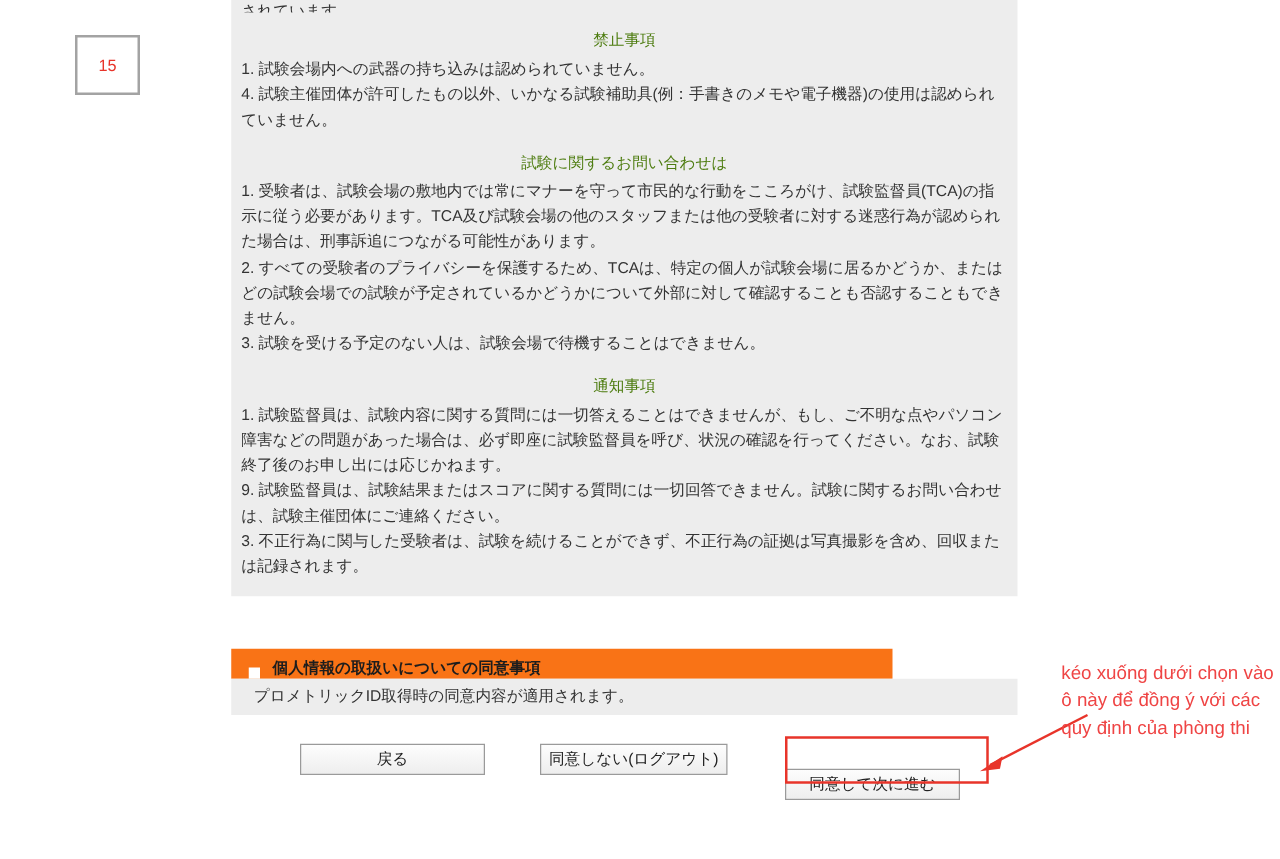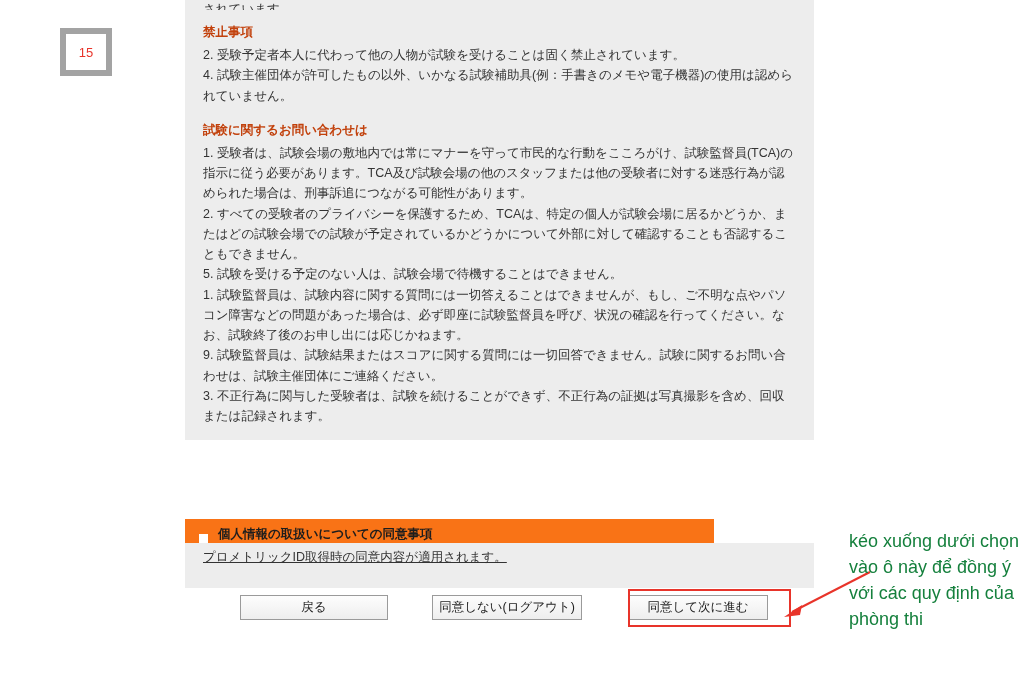--- a/index.html
+++ b/index.html
@@ -17,56 +17,57 @@
     overflow: hidden;
   }
 
   
   .step-badge {
     position: absolute;
     left: 60px;
     top: 28px;
     width: 52px;
     height: 48px;
-    border: 6px solid #a3a3a3;
+    border: 2px solid #a3a3a3;
     color: #e8342a;
     font-size: 13px;
     display: flex;
     align-items: center;
     justify-content: center;
     background: #ffffff;
     box-sizing: border-box;
   }
 
   
   .doc-panel {
     position: absolute;
     left: 185px;
     top: 0;
     width: 629px;
     background: #ededed;
     padding: 0 0 14px 0;
     box-sizing: border-box;
   }
   .doc-inner {
-    padding: 0 18px;
+    padding: 0 8px;
   }
   .cut-line {
     font-size: 12.5px;
     line-height: 1.55;
     color: #333;
     padding-top: 0px;
     height: 10px;
     overflow: hidden;
   }
   .sect-title {
-    font-weight: bold;
-    font-size: 12.5px;
-    color: #c2410c;
+    font-weight: normal;
+    font-size: 12.5px;
+    color: #4d7c0f;
     margin: 16px 0 4px 0;
+    text-align: center;
   }
   .sect-title.first { margin-top: 14px; }
   .para {
     font-size: 12.5px;
     line-height: 1.62;
     color: #333;
     margin: 0;
   }
 
   
@@ -92,27 +93,26 @@
   .consent-bar .txt {
     font-size: 12.5px;
     font-weight: bold;
     color: #1d1d1d;
   }
   .consent-body {
     position: absolute;
     left: 185px;
     top: 543px;
     width: 629px;
-    height: 45px;
+    height: 29px;
     background: #ededed;
     box-sizing: border-box;
     padding: 6px 0 0 18px;
     font-size: 12.5px;
     color: #333;
-    text-decoration: underline;
   }
 
   
   .btn-row {
     position: absolute;
     left: 185px;
     top: 595px;
     width: 629px;
     height: 26px;
   }
@@ -125,71 +125,72 @@
     font-size: 12.5px;
     color: #222;
     display: flex;
     align-items: center;
     justify-content: center;
     box-sizing: border-box;
     cursor: pointer;
   }
   .btn-back   { left: 55px;  width: 148px; }
   .btn-reject { left: 247px; width: 150px; }
-  .btn-agree  { left: 443px; width: 140px; }
+  .btn-agree  { left: 443px; width: 140px; margin-top: 20px; }
 
   
   .agree-highlight {
     position: absolute;
     left: 628px;
     top: 589px;
     width: 163px;
     height: 38px;
     border: 2px solid #e8342a;
     box-sizing: border-box;
     pointer-events: none;
   }
 
   
   .annot {
     position: absolute;
     left: 849px;
     top: 528px;
     width: 172px;
-    font-size: 18px;
+    font-size: 15px;
     line-height: 1.45;
-    color: #15803d;
+    color: #ef4444;
   }
   .arrow-svg {
     position: absolute;
     left: 770px;
     top: 560px;
     width: 110px;
     height: 70px;
     pointer-events: none;
   }
 </style>
 </head>
 <body>
 
 <div class="step-badge">15</div>
 
 <div class="doc-panel">
   <div class="doc-inner">
     <div class="cut-line">されています。</div>
 
     <div class="sect-title first">禁止事項</div>
-    <p class="para">2. 受験予定者本人に代わって他の人物が試験を受けることは固く禁止されています。</p>
+    <p class="para">1. 試験会場内への武器の持ち込みは認められていません。</p>
     <p class="para">4. 試験主催団体が許可したもの以外、いかなる試験補助具(例：手書きのメモや電子機器)の使用は認められていません。</p>
 
     <div class="sect-title">試験に関するお問い合わせは</div>
     <p class="para">1. 受験者は、試験会場の敷地内では常にマナーを守って市民的な行動をこころがけ、試験監督員(TCA)の指示に従う必要があります。TCA及び試験会場の他のスタッフまたは他の受験者に対する迷惑行為が認められた場合は、刑事訴追につながる可能性があります。</p>
     <p class="para">2. すべての受験者のプライバシーを保護するため、TCAは、特定の個人が試験会場に居るかどうか、またはどの試験会場での試験が予定されているかどうかについて外部に対して確認することも否認することもできません。</p>
-    <p class="para">5. 試験を受ける予定のない人は、試験会場で待機することはできません。</p>
-
+    <p class="para">3. 試験を受ける予定のない人は、試験会場で待機することはできません。</p>
+
+    <div class="sect-title">通知事項</div>
     <p class="para">1. 試験監督員は、試験内容に関する質問には一切答えることはできませんが、もし、ご不明な点やパソコン障害などの問題があった場合は、必ず即座に試験監督員を呼び、状況の確認を行ってください。なお、試験終了後のお申し出には応じかねます。</p>
     <p class="para">9. 試験監督員は、試験結果またはスコアに関する質問には一切回答できません。試験に関するお問い合わせは、試験主催団体にご連絡ください。</p>
     <p class="para">3. 不正行為に関与した受験者は、試験を続けることができず、不正行為の証拠は写真撮影を含め、回収または記録されます。</p>
   </div>
 </div>
 
 <div class="consent-bar">
   <span class="sq"></span>
   <span class="txt">個人情報の取扱いについての同意事項</span>
 </div>

